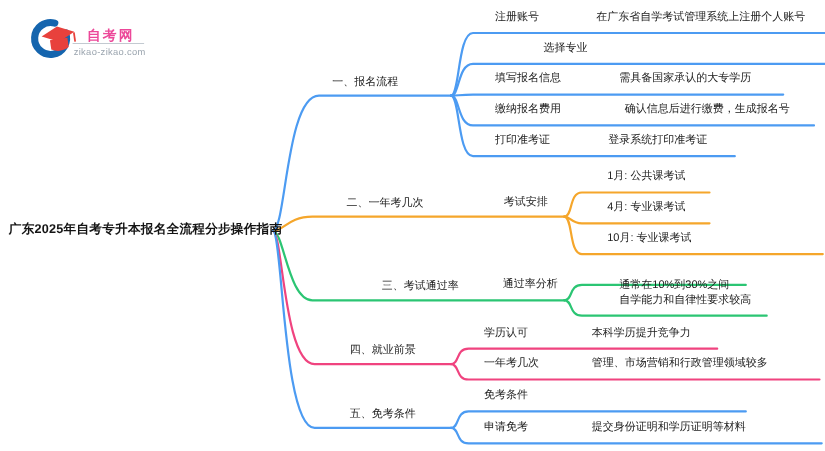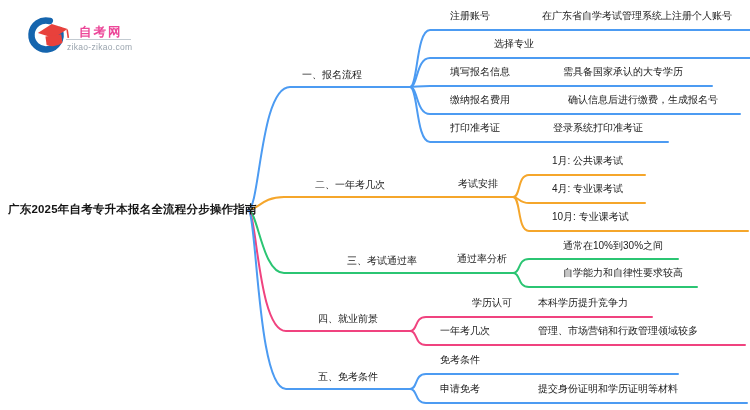--- a/index.html
+++ b/index.html
@@ -89,25 +89,25 @@
   <div class="txt" style="left:553px;top:122px;">登录系统打印准考证</div>
 
   <div class="txt sec" style="left:315px;top:179px;">二、一年考几次</div>
   <div class="txt" style="left:458px;top:178px;">考试安排</div>
   <div class="txt" style="left:552px;top:155px;">1月: 公共课考试</div>
   <div class="txt" style="left:552px;top:183px;">4月: 专业课考试</div>
   <div class="txt" style="left:552px;top:211px;">10月: 专业课考试</div>
 
   <div class="txt sec" style="left:315px;top:255px;margin-left:32px;">三、考试通过率</div>
   <div class="txt" style="left:457px;top:253px;">通过率分析</div>
-  <div class="txt" style="left:563px;top:240px;">通常在10%到30%之间</div>
+  <div class="txt" style="left:563px;top:254px;">通常在10%到30%之间</div>
   <div class="txt" style="left:563px;top:267px;">自学能力和自律性要求较高</div>
 
   <div class="txt sec" style="left:318px;top:313px;">四、就业前景</div>
-  <div class="txt" style="left:440px;top:297px;margin-left:32px;">学历认可</div>
+  <div class="txt" style="left:440px;top:297px;">学历认可</div>
   <div class="txt" style="left:538px;top:297px;">本科学历提升竞争力</div>
   <div class="txt" style="left:440px;top:325px;">一年考几次</div>
   <div class="txt" style="left:538px;top:325px;">管理、市场营销和行政管理领域较多</div>
 
   <div class="txt sec" style="left:318px;top:371px;">五、免考条件</div>
   <div class="txt" style="left:440px;top:354px;">免考条件</div>
   <div class="txt" style="left:440px;top:383px;">申请免考</div>
   <div class="txt" style="left:538px;top:383px;">提交身份证明和学历证明等材料</div>
 
 </div>

